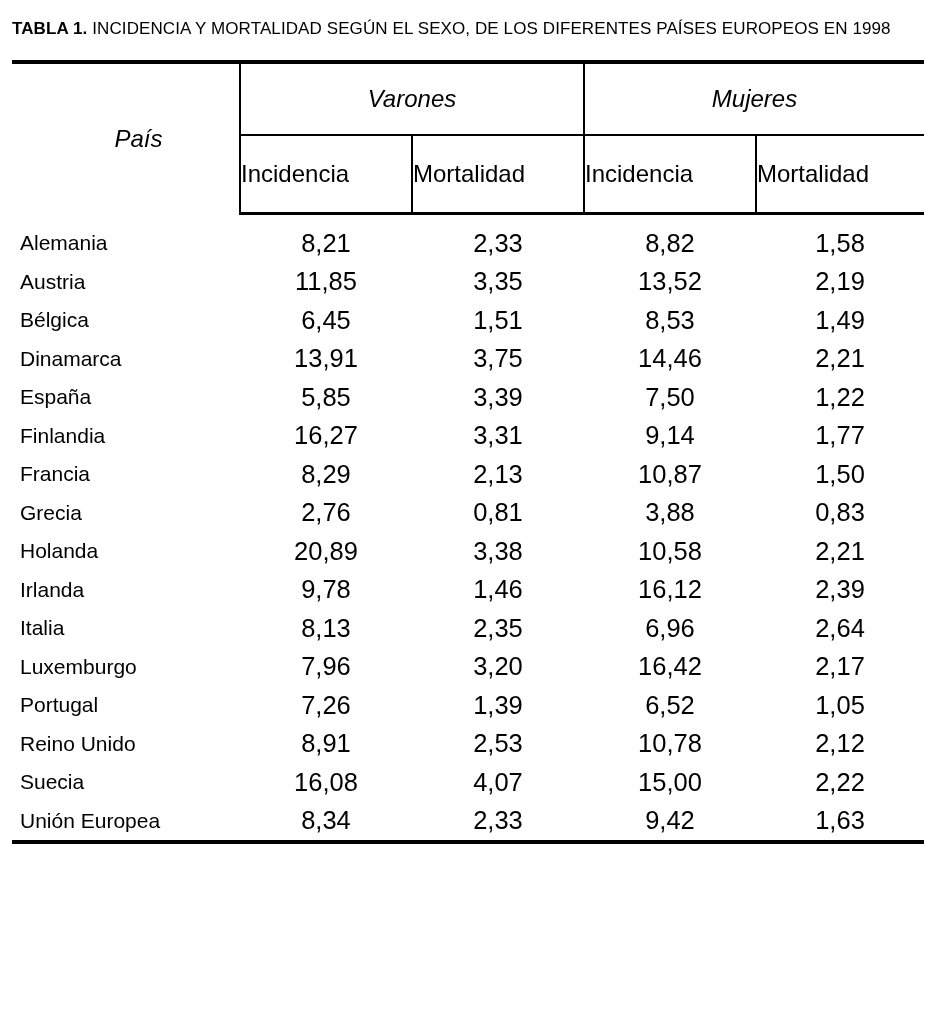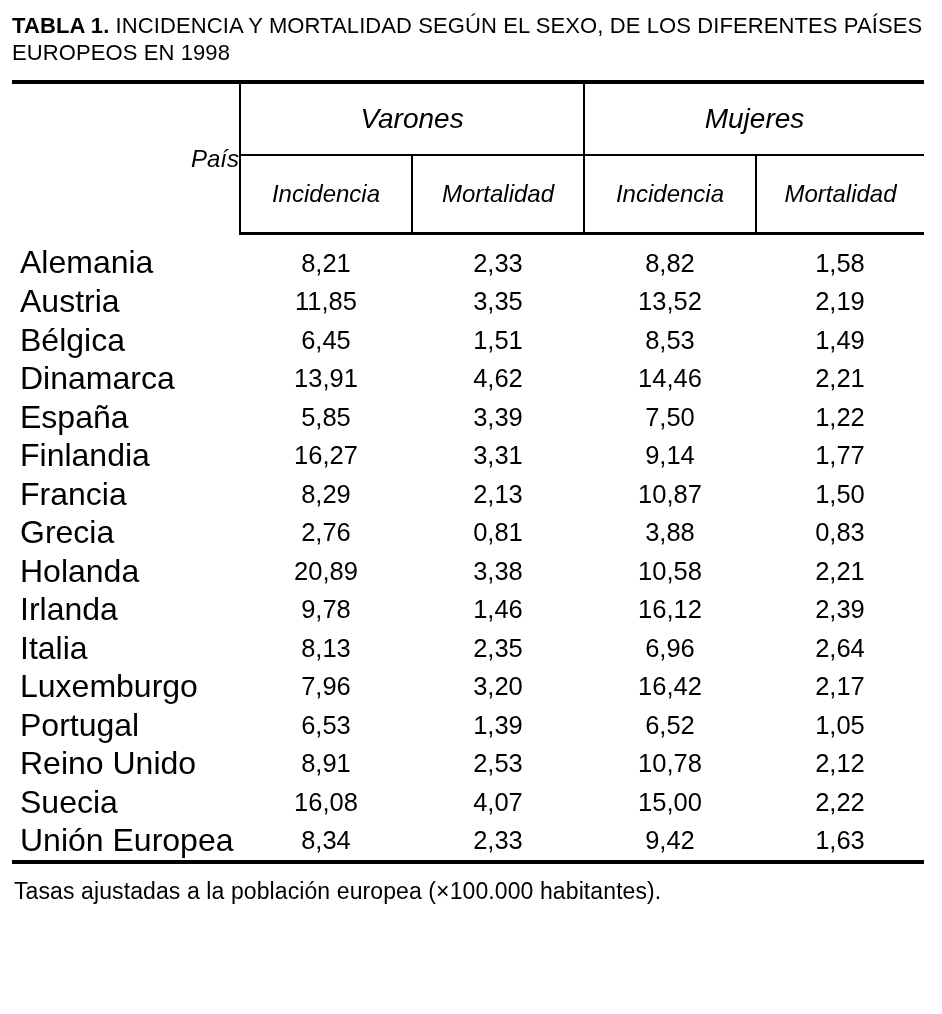--- a/index.html
+++ b/index.html
@@ -15,22 +15,22 @@
     overflow: hidden;
   }
   .page {
     width: 942px;
     height: 1014px;
     box-sizing: border-box;
     padding: 8px 10px 0 10px;
     position: relative;
   }
   .caption {
-    font-size: 22px;
-    line-height: 27px;
+    font-size: 17px;
+    line-height: 34px;
     letter-spacing: 0.1px;
     margin: 4px 0 0 2px;
     max-width: 920px;
   }
   .caption .lbl {
     font-weight: bold;
   }
   .caption .txt {
     font-weight: normal;
   }
@@ -46,51 +46,50 @@
   }
   
   .rule-top {
     border-top: 4px solid #000;
   }
   .rule-bottom-head {
     border-bottom: 3px solid #000;
   }
   .hdr-group {
     font-style: italic;
-    font-size: 28px;
+    font-size: 24px;
     text-align: center;
     height: 70px;
     vertical-align: middle;
     font-weight: normal;
   }
   .hdr-sub {
+    font-size: 24px;
+    text-align: left;
+    height: 76px;
+    vertical-align: middle;
+    font-weight: normal;
+    border-radius: 15px;
+  }
+  .hdr-pais {
     font-style: italic;
     font-size: 24px;
     text-align: center;
-    height: 76px;
-    vertical-align: middle;
-    font-weight: normal;
-    border-radius: 15px;
-  }
-  .hdr-pais {
-    font-style: italic;
-    font-size: 24px;
-    text-align: right;
     padding-left: 26px !important;
     vertical-align: middle;
     font-weight: normal;
   }
   .vline-l {
     border-left: 2.5px solid #000;
   }
   .hline-under-group {
     border-bottom: 2.5px solid #000;
   }
   td.country {
-    font-size: 32px;
+    font-size: 21px;
     text-align: left;
     padding-left: 8px !important;
     height: 38.5px;
     white-space: nowrap;
   }
   td.num {
     font-size: 25.5px;
     text-align: center;
     height: 38.5px;
   }
@@ -162,21 +161,21 @@
       <tr>
         <td class="country">Bélgica</td>
         <td class="num">6,45</td>
         <td class="num">1,51</td>
         <td class="num">8,53</td>
         <td class="num">1,49</td>
       </tr>
       <tr>
         <td class="country">Dinamarca</td>
         <td class="num">13,91</td>
-        <td class="num">4,62</td>
+        <td class="num">3,75</td>
         <td class="num">14,46</td>
         <td class="num">2,21</td>
       </tr>
       <tr>
         <td class="country">España</td>
         <td class="num">5,85</td>
         <td class="num">3,39</td>
         <td class="num">7,50</td>
         <td class="num">1,22</td>
       </tr>
@@ -224,21 +223,21 @@
       </tr>
       <tr>
         <td class="country">Luxemburgo</td>
         <td class="num">7,96</td>
         <td class="num">3,20</td>
         <td class="num">16,42</td>
         <td class="num">2,17</td>
       </tr>
       <tr>
         <td class="country">Portugal</td>
-        <td class="num">6,53</td>
+        <td class="num">7,26</td>
         <td class="num">1,39</td>
         <td class="num">6,52</td>
         <td class="num">1,05</td>
       </tr>
       <tr>
         <td class="country">Reino Unido</td>
         <td class="num">8,91</td>
         <td class="num">2,53</td>
         <td class="num">10,78</td>
         <td class="num">2,12</td>
@@ -255,15 +254,14 @@
         <td class="num">8,34</td>
         <td class="num">2,33</td>
         <td class="num">9,42</td>
         <td class="num">1,63</td>
       </tr>
     </tbody>
   </table>
 
   <div class="foot-rule"></div>
 
-  <div class="footnote">Tasas ajustadas a la población europea (×100.000 habitantes).</div>
 
 </div>
 
 </body></html>

